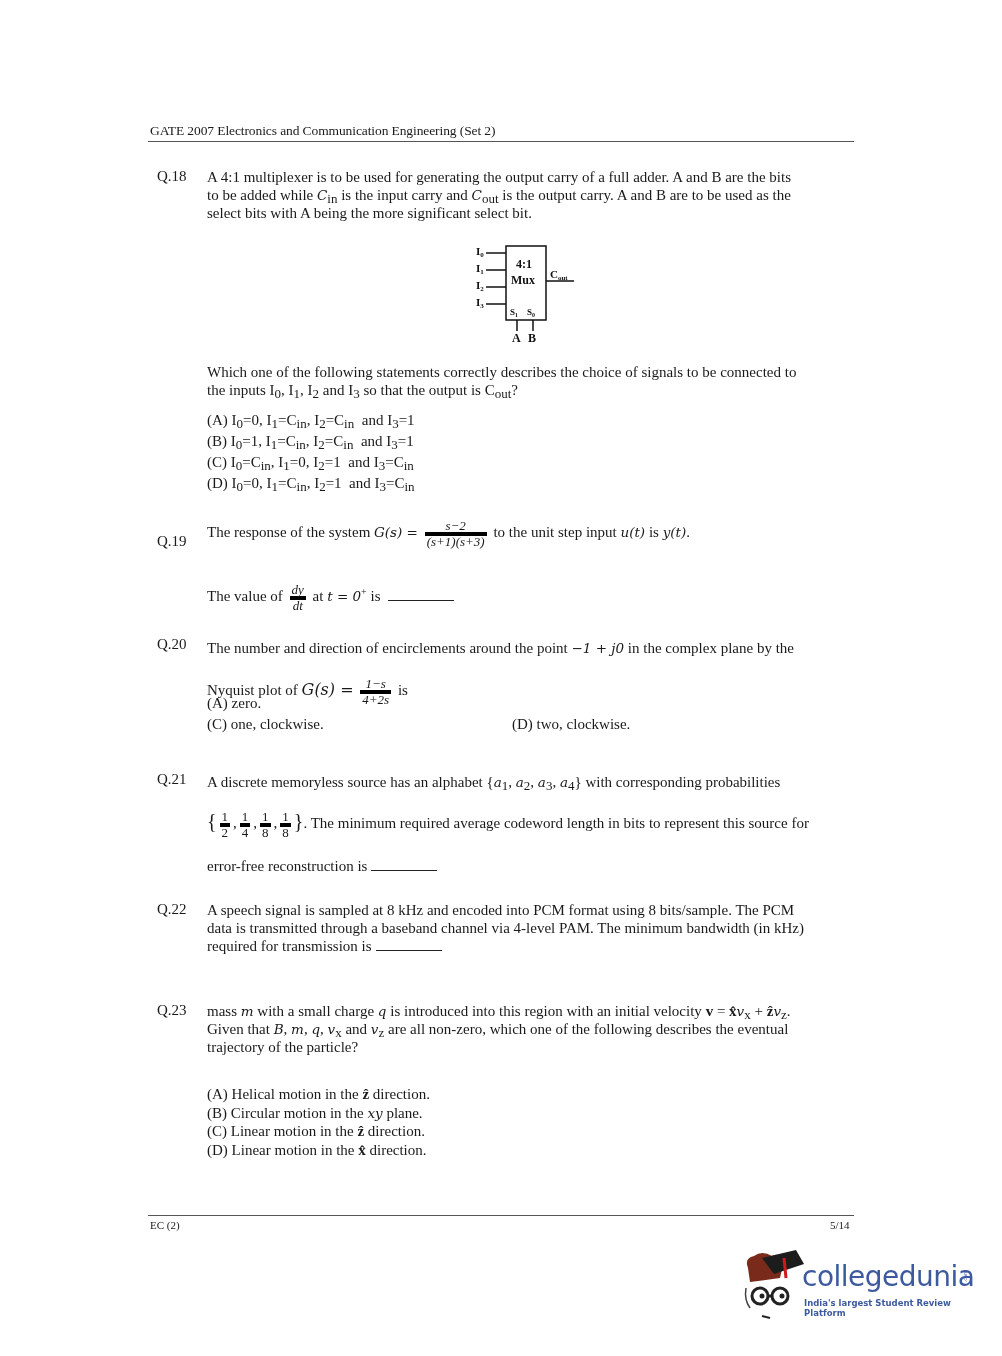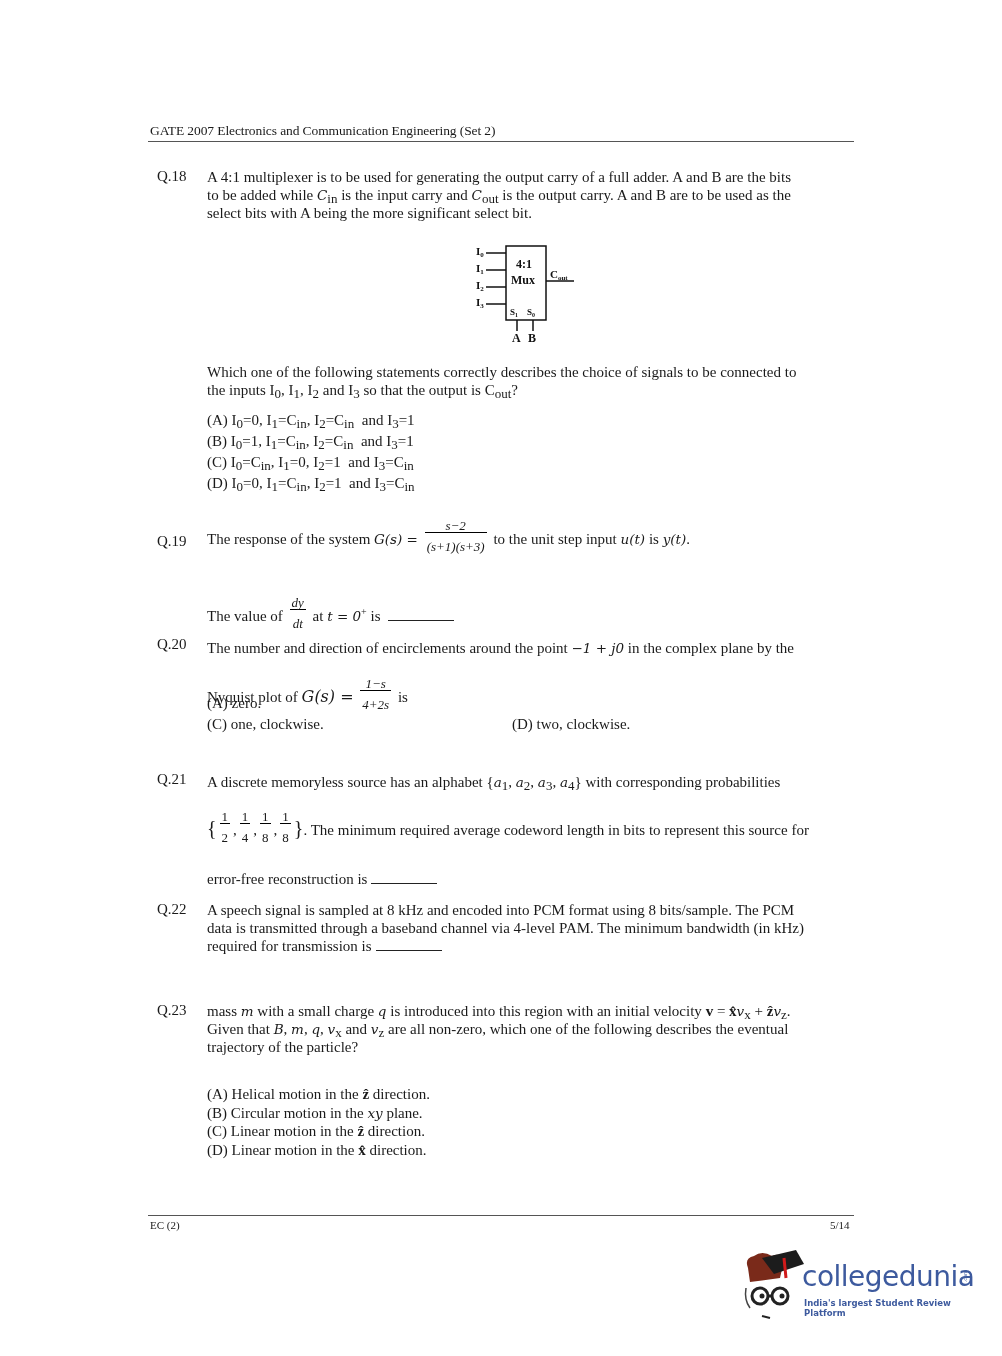--- a/index.html
+++ b/index.html
@@ -9,21 +9,21 @@
   .header-title { left: 150px; top: 123px; font-size: 13.5px; letter-spacing: -0.1px; }
   .rule { position: absolute; height: 1px; background: #555; }
   .qnum { position: absolute; left: 157px; font-size: 15px; }
   .qtext { position: absolute; left: 207px; font-size: 15px; line-height: 18px; }
   .opt { font-size: 15px; line-height: 21px; }
   i.m { font-style: italic; font-family: "DejaVu Serif", serif; font-size: 13.5px; }
   sub { font-size: 13px; vertical-align: -3px; line-height: 0; }
   sup { font-size: 10px; vertical-align: 6px; line-height: 0; }
   .frac { display: inline-block; vertical-align: middle; text-align: center; font-size: 13px; line-height: 12px; margin: 18px 3px; }
   .frac .num { display: block; padding: 0 2px; }
-  .frac .den { display: block; border-top: 1px solid #000000; padding: 8px 2px; }
+  .frac .den { display: block; border-top: 4px solid #000000; padding: 0 2px; }
   .blank { display: inline-block; border-bottom: 1px solid #222; width: 66px; height: 12px; margin-left: 4px; }
   .mux-svg text { font-family: "Liberation Serif", serif; font-weight: bold; fill: #111; }
   .footer-left { left: 150px; top: 1219px; font-size: 11px; }
   .footer-right { left: 830px; top: 1219px; font-size: 11px; }
   .logo-word { font-family: "DejaVu Sans", sans-serif; font-size: 28px; color: #3d5a9e; letter-spacing: -0.5px; }
   .logo-tag { font-family: "DejaVu Sans", sans-serif; font-size: 8.5px; font-weight: bold; color: #3d5a9e; }
   .logo-com { font-family: "DejaVu Sans", sans-serif; font-size: 5px; color: #3d5a9e; writing-mode: vertical-rl; transform: rotate(180deg); }
   .two-col { display: flex; }
   .two-col > div { width: 305px; }
 </style>

